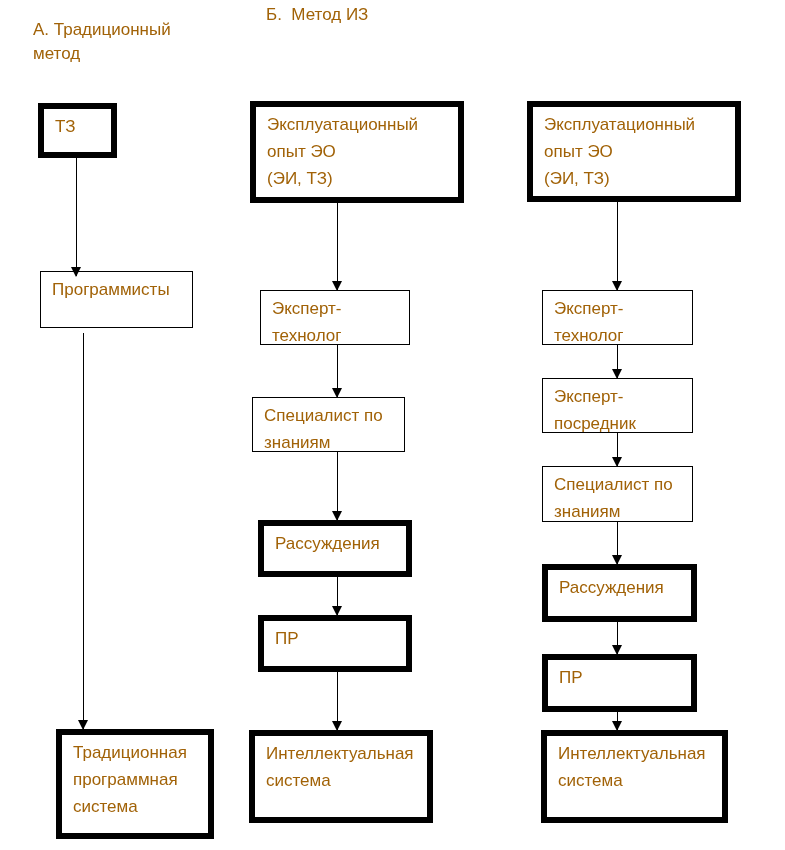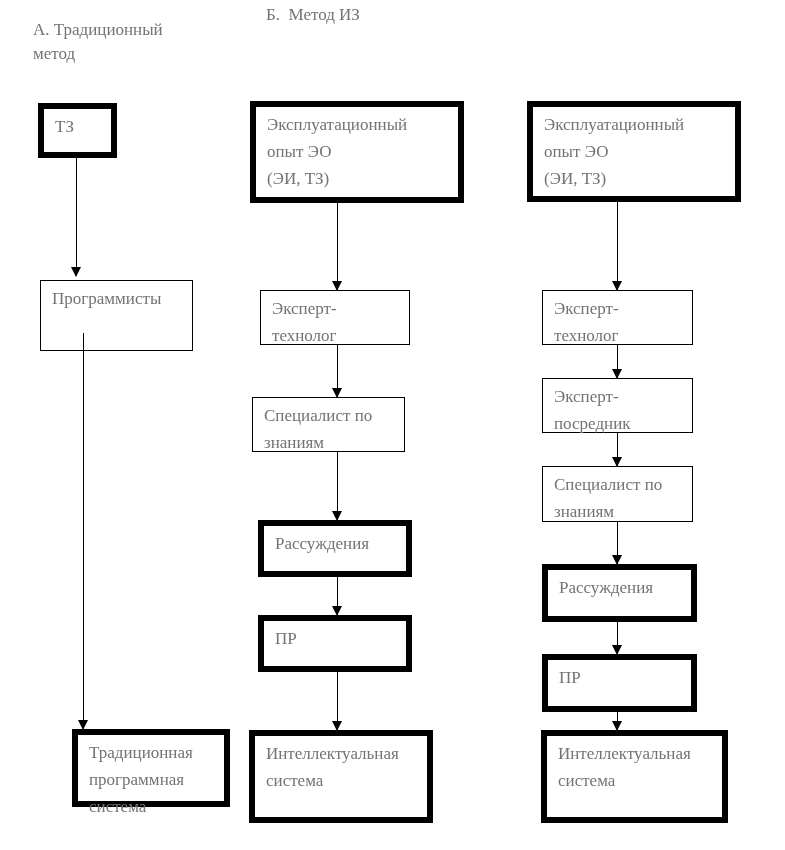--- a/index.html
+++ b/index.html
@@ -1,22 +1,22 @@
 <!DOCTYPE html>
 <html><head>
 <meta charset="utf-8">
 <style>
   html, body { margin: 0; padding: 0; background: #ffffff; }
   #canvas {
     position: relative;
     width: 785px;
     height: 850px;
     background: #ffffff;
-    font-family: Liberation Serif, serif;
-    color: #737373;
+    font-family: Liberation Sans, sans-serif;
+    color: #a16207;
     overflow: hidden;
   }
   .hdr {
     position: absolute;
     font-size: 17px;
     line-height: 24px;
     white-space: pre-wrap;
   }
   .box {
     position: absolute;
@@ -49,22 +49,22 @@
 </head>
 <body>
 
 <div id="canvas">
 
   <div class="hdr" style="left:33px; top:18px;">А. Традиционный
 метод</div>
   <div class="hdr" style="left:266px; top:3px;">Б.  Метод ИЗ</div>
 
   <div class="box thick" style="left:38px; top:103px; width:79px; height:55px;">ТЗ</div>
-  <div class="box thin" style="left:40px; top:280px; width:153px; height:71px;">Программисты</div>
-  <div class="box thick" style="left:56px; top:729px; width:158px; height:78px;margin-left:16px;">Традиционная
+  <div class="box thin" style="left:40px; top:271px; width:153px; height:57px;">Программисты</div>
+  <div class="box thick" style="left:56px; top:729px; width:158px; height:110px;">Традиционная
 программная
 система</div>
 
   <div class="arrow" style="left:76px; top:158px; height:118px;"></div>
   <div class="arrow" style="left:83px; top:333px; height:396px;"></div>
 
   <div class="box thick" style="left:250px; top:101px; width:214px; height:102px;">Эксплуатационный
 опыт ЭО
 (ЭИ, ТЗ)</div>
   <div class="box thin" style="left:260px; top:290px; width:150px; height:55px;">Эксперт-

